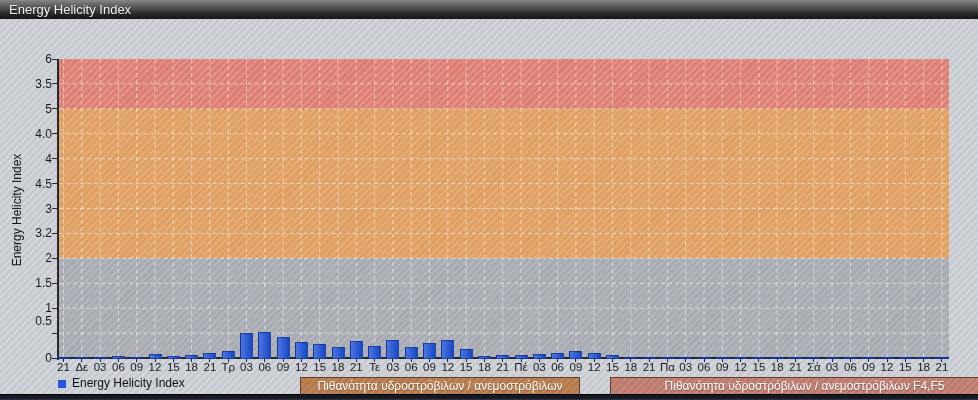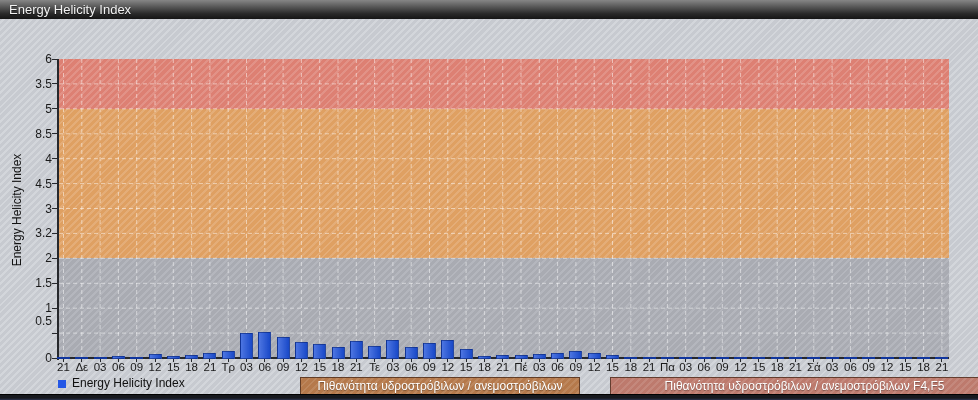--- a/index.html
+++ b/index.html
@@ -135,21 +135,21 @@
       <div class="ylab" style="left: 2px; top: 251.333px;">2</div>
       <div class="ytick" style="left: 52px; top: 232.917px; width: 6px; height: 1px;"></div>
       <div class="ylab" style="left: 2px; top: 226.417px;">3.2</div>
       <div class="ytick" style="left: 52px; top: 208px; width: 6px; height: 1px;"></div>
       <div class="ylab" style="left: 2px; top: 201.5px;">3</div>
       <div class="ytick" style="left: 52px; top: 183.083px; width: 6px; height: 1px;"></div>
       <div class="ylab" style="left: 2px; top: 176.583px;">4.5</div>
       <div class="ytick" style="left: 52px; top: 158.167px; width: 6px; height: 1px;"></div>
       <div class="ylab" style="left: 2px; top: 151.667px;">4</div>
       <div class="ytick" style="left: 52px; top: 133.25px; width: 6px; height: 1px;"></div>
-      <div class="ylab" style="left: 2px; top: 126.75px;">8.5</div>
+      <div class="ylab" style="left: 2px; top: 126.75px;">4.0</div>
       <div class="ytick" style="left: 52px; top: 108.333px; width: 6px; height: 1px;"></div>
       <div class="ylab" style="left: 2px; top: 101.833px;">5</div>
       <div class="ytick" style="left: 52px; top: 83.4167px; width: 6px; height: 1px;"></div>
       <div class="ylab" style="left: 2px; top: 76.9167px;">3.5</div>
       <div class="ytick" style="left: 52px; top: 58.5px; width: 6px; height: 1px;"></div>
       <div class="ylab" style="left: 2px; top: 52px;">6</div>
       <div class="xtick" style="left: 63px; top: 359px; width: 1px; height: 3px;"></div>
       <div class="xlab" style="left: 50.5px; top: 361px;">21</div>
       <div class="bar" style="left: 57px; top: 357px; width: 13px; height: 2px; background: linear-gradient(90deg, rgba(255, 255, 255, 0.22), rgba(0, 0, 0, 0.08)), rgb(27, 79, 217);"></div>
       <div class="xtick" style="left: 81.3px; top: 359px; width: 1px; height: 3px;"></div>

